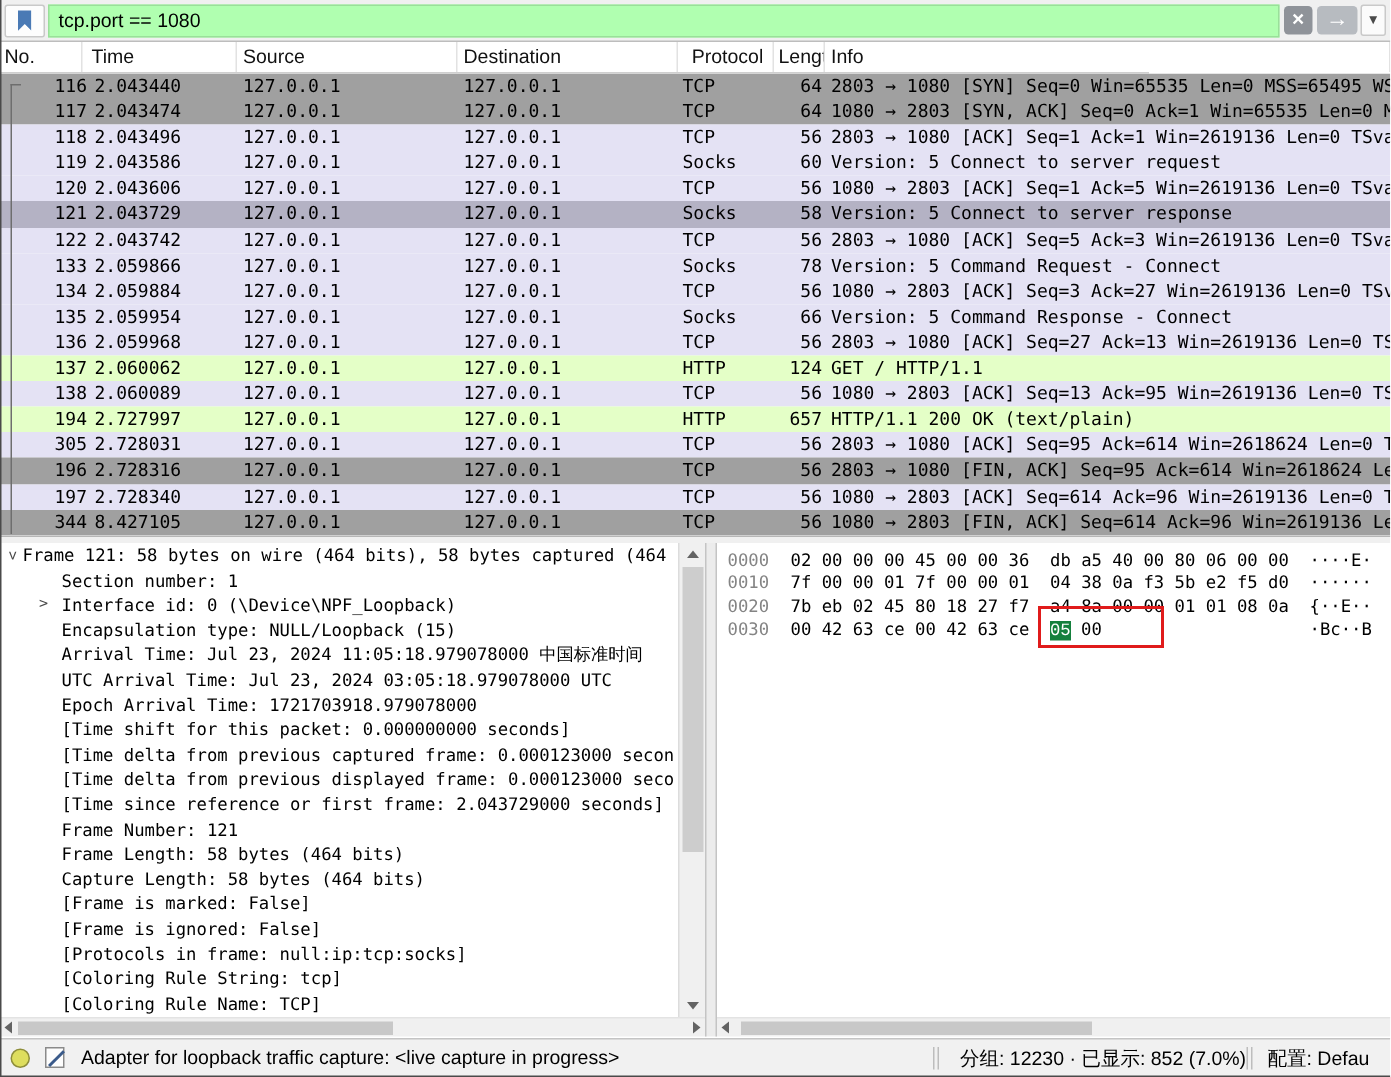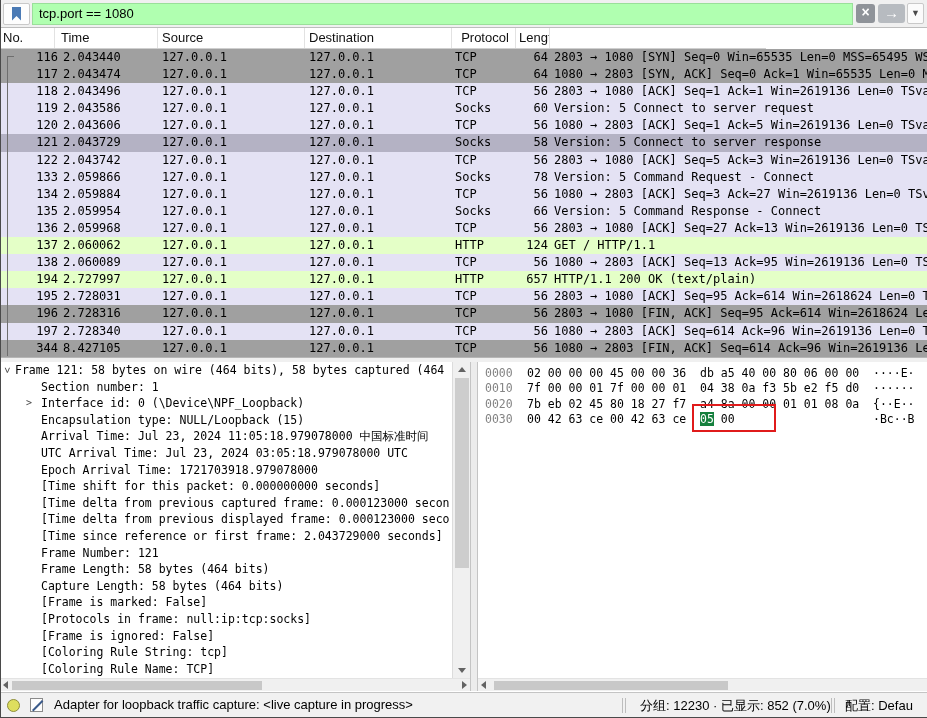--- a/index.html
+++ b/index.html
@@ -92,21 +92,21 @@
             border-left:1px solid #c4c4c4;border-right:1px solid #c4c4c4;box-sizing:border-box;}
 
   
   .hexpane{position:absolute;left:478px;top:362px;width:449px;height:316px;background:#fff;overflow:hidden;
            font-family:"DejaVu Sans Mono",monospace;font-size:11.5px;padding-top:4px;box-sizing:border-box;}
   .hrow{position:relative;height:15.3px;line-height:15.3px;white-space:pre;}
   .hx-off{position:absolute;left:7px;color:#848484;}
   .hx-g1{position:absolute;left:49px;}
   .hx-g2{position:absolute;left:222px;}
   .hx-ascii{position:absolute;left:395px;}
-  .hx-sel{background:#15803d;color:#fff;}
+  .hx-sel{background:#15803d;color:#fff;font-family:Liberation Mono, monospace;}
   .redbox{position:absolute;left:692px;top:404px;width:84px;height:28px;border:2px solid #e01b1b;
           box-sizing:border-box;z-index:20;}
 
   
   .statusbar{position:absolute;left:0;top:692px;width:927px;height:26px;background:#f1f1f1;
              border-top:1px solid #c4c4c4;box-sizing:border-box;font-size:13px;}
   .expert{position:absolute;left:7px;top:6px;width:13px;height:13px;border-radius:50%;
           background:#dede5e;border:1px solid #8e8e3a;box-sizing:border-box;}
   .pencil{position:absolute;left:30px;top:5px;width:13px;height:14px;background:#fdfdfd;border:1px solid #8a8a8a;
           box-sizing:border-box;}
@@ -144,20 +144,21 @@
     </div>
   </div>
 
   <div class="colheader">
     <div class="hc hc-no">No.</div>
     <div class="hc hc-time">Time</div>
     <div class="hc hc-src">Source</div>
     <div class="hc hc-dst">Destination</div>
     <div class="hc hc-proto">Protocol</div>
     <div class="hc hc-len">Length</div>
+    <div class="hc hc-info">Info</div>
   </div>
 
   <div class="packet-list">
       <div class="prow gray">
         <div class="c-no">116</div>
         <div class="c-time">2.043440</div>
         <div class="c-src">127.0.0.1</div>
         <div class="c-dst">127.0.0.1</div>
         <div class="c-proto">TCP</div>
         <div class="c-len">64</div>
@@ -274,21 +275,21 @@
       <div class="prow http">
         <div class="c-no">194</div>
         <div class="c-time">2.727997</div>
         <div class="c-src">127.0.0.1</div>
         <div class="c-dst">127.0.0.1</div>
         <div class="c-proto">HTTP</div>
         <div class="c-len">657</div>
         <div class="c-info">HTTP/1.1 200 OK  (text/plain)</div>
       </div>
       <div class="prow tcp">
-        <div class="c-no">195</div>
+        <div class="c-no">305</div>
         <div class="c-time">2.728031</div>
         <div class="c-src">127.0.0.1</div>
         <div class="c-dst">127.0.0.1</div>
         <div class="c-proto">TCP</div>
         <div class="c-len">56</div>
         <div class="c-info">2803 → 1080 [ACK] Seq=95 Ack=614 Win=2618624 Len=0 TS.</div>
       </div>
       <div class="prow gray">
         <div class="c-no">196</div>
         <div class="c-time">2.728316</div>
@@ -331,22 +332,22 @@
       <div class="dline indent1"><span>UTC Arrival Time: Jul 23, 2024 03:05:18.979078000 UTC</span></div>
       <div class="dline indent1"><span>Epoch Arrival Time: 1721703918.979078000</span></div>
       <div class="dline indent1"><span>[Time shift for this packet: 0.000000000 seconds]</span></div>
       <div class="dline indent1"><span>[Time delta from previous captured frame: 0.000123000 secon</span></div>
       <div class="dline indent1"><span>[Time delta from previous displayed frame: 0.000123000 seco</span></div>
       <div class="dline indent1"><span>[Time since reference or first frame: 2.043729000 seconds]</span></div>
       <div class="dline indent1"><span>Frame Number: 121</span></div>
       <div class="dline indent1"><span>Frame Length: 58 bytes (464 bits)</span></div>
       <div class="dline indent1"><span>Capture Length: 58 bytes (464 bits)</span></div>
       <div class="dline indent1"><span>[Frame is marked: False]</span></div>
+      <div class="dline indent1"><span>[Frame is ignored: False]</span></div>
       <div class="dline indent1"><span>[Protocols in frame: null:ip:tcp:socks]</span></div>
-      <div class="dline indent1"><span>[Frame is ignored: False]</span></div>
       <div class="dline indent1"><span>[Coloring Rule String: tcp]</span></div>
       <div class="dline indent1"><span>[Coloring Rule Name: TCP]</span></div>
     </div>
 
   <div class="vscroll">
     <div class="tri tri-up"></div>
     <div class="thumb"></div>
     <div class="tri tri-down"></div>
   </div>
 

